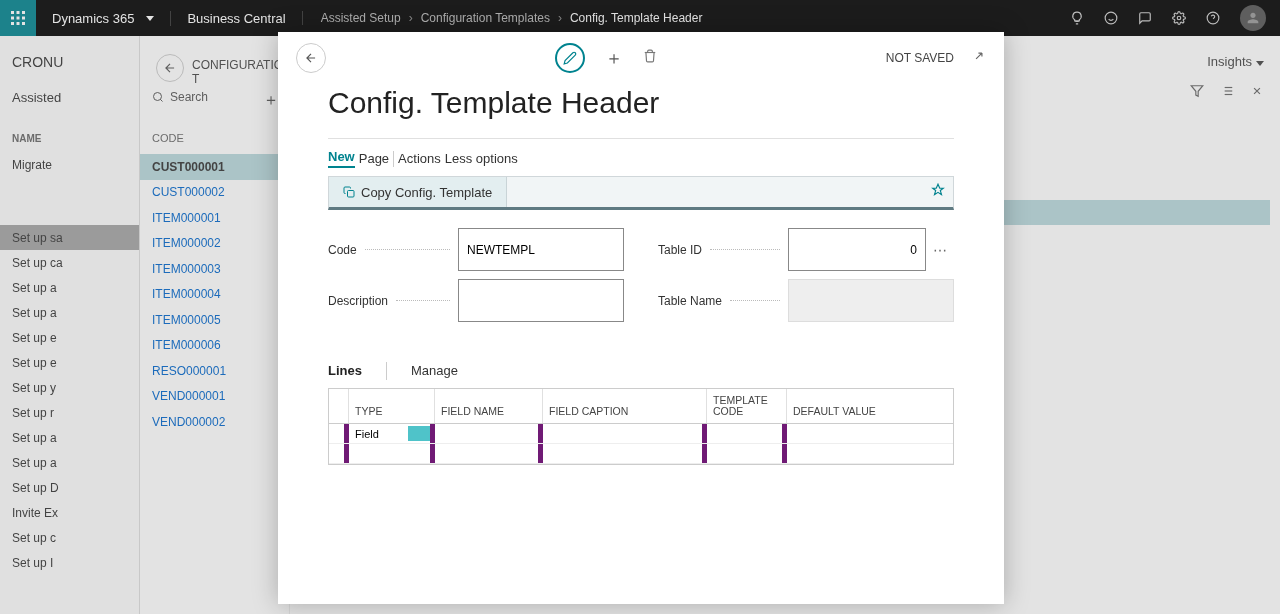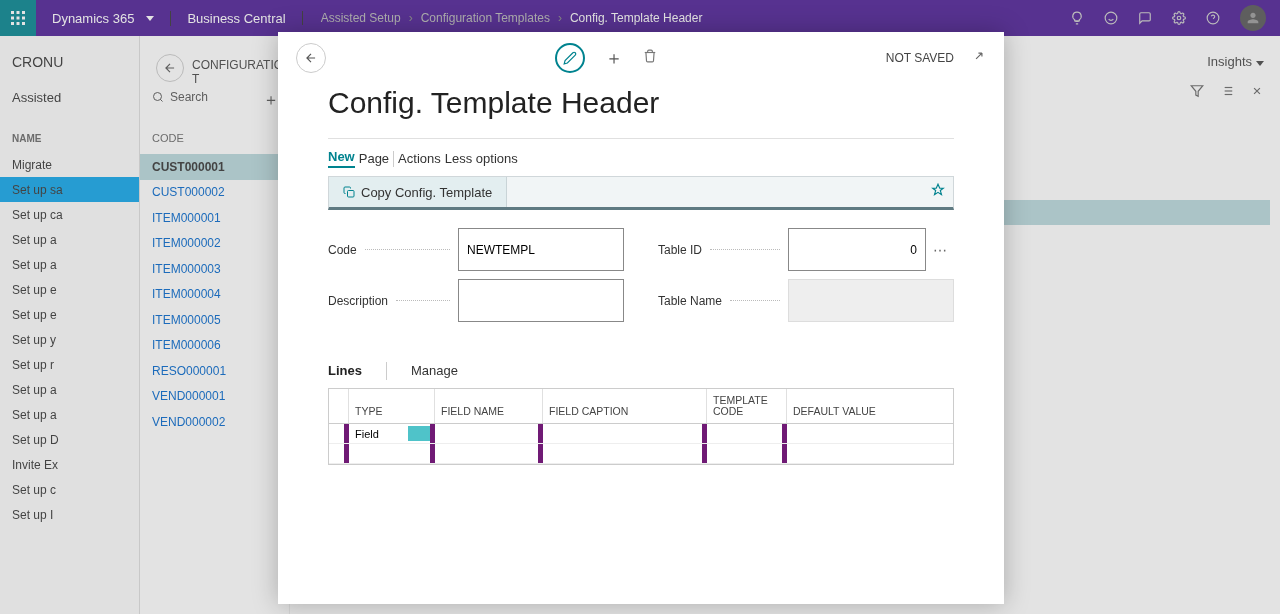--- a/index.html
+++ b/index.html
@@ -1,19 +1,19 @@
 <!DOCTYPE html>
 <html><head>
   <meta charset="utf-8">
   <style>
     * { margin: 0; padding: 0; box-sizing: border-box; font-family: 'Segoe UI', Tahoma, sans-serif; }
     body { background: #f5f5f5; width: 1280px; height: 614px; overflow: hidden; position: relative; }
     
     
-    .navbar { height: 36px; background: #4c1d95; display: flex; align-items: center; color: #fff; font-size: 13px; }
+    .navbar { height: 36px; background: #000000; display: flex; align-items: center; color: #fff; font-size: 13px; }
     .waffle { width: 36px; height: 36px; background: #00838f; display: flex; align-items: center; justify-content: center; }
     .waffle svg { width: 14px; height: 14px; }
     .nav-dynamics { padding: 0 16px; display: flex; align-items: center; gap: 8px; }
     .nav-bc { padding: 0 16px; border-left: 1px solid #333; font-weight: 400; }
     .breadcrumbs { display: flex; align-items: center; padding-left: 16px; border-left: 1px solid #333; color: #bbb; font-size: 12px; }
     .breadcrumb-item { padding: 0 2px; }
     .breadcrumb-sep { padding: 0 6px; color: #888; }
     .breadcrumbs .current { color: #fff; }
     .nav-spacer { flex: 1; }
     .nav-icons { display: flex; align-items: center; gap: 20px; padding-right: 14px; }
@@ -23,21 +23,21 @@
     
     .page-bg { position: absolute; top: 36px; left: 0; right: 0; bottom: 0; background: #e8e8e8; }
     .bg-overlay { position:absolute; inset:0; background: rgba(128,128,128,0.22); z-index: 5;}
     
     
     .left-panel { position: absolute; top: 36px; left: 0; width: 140px; height: 578px; background: #fcfcfc; padding-top: 18px; font-size: 12px; color: #333; border-right:1px solid #ddd;}
     .left-title { font-size: 14px; font-weight: 400; padding: 0 12px 10px; color:#333; }
     .left-subtitle { padding: 10px 12px; font-size: 13px; color:#333;}
     .left-header { padding: 18px 12px 8px; font-size: 10px; color: #666; font-weight:600;}
     .left-item { padding: 6px 12px; white-space: nowrap; overflow: hidden; font-size:12px; height:25px; line-height:14px;}
-    .left-item.active { background: #0ea5e9; }
+    .left-item.active { background: #a3a3a3; margin-top: 48px; }
     
     
     .codes-panel { position: absolute; top: 36px; left: 140px; width: 150px; height: 578px; background: #fff; border-right: 1px solid #eee;}
     .codes-back { position: absolute; top: 18px; left: 16px; width: 28px; height: 28px; border-radius: 50%; display: flex; align-items: center; justify-content: center; color: #555; border:1px solid #ccc;}
     .codes-title { position: absolute; top: 22px; left: 52px; font-size: 12px; color: #444;}
     .codes-search { position: absolute; top: 54px; left: 12px; display:flex; align-items:center; gap:6px; color:#555; font-size:12px;}
     .codes-plus { position: absolute; top: 54px; right: 10px; color:#555; font-size:16px;}
     .codes-header { position: absolute; top: 96px; left: 12px; font-size: 11px; color: #666;}
     .codes-list { position: absolute; top: 118px; left: 0; right: 0; }
     .codes-row { padding: 6px 12px; font-size: 12px; color: #0066cc; height: 25.5px; display:flex; align-items:center;}

